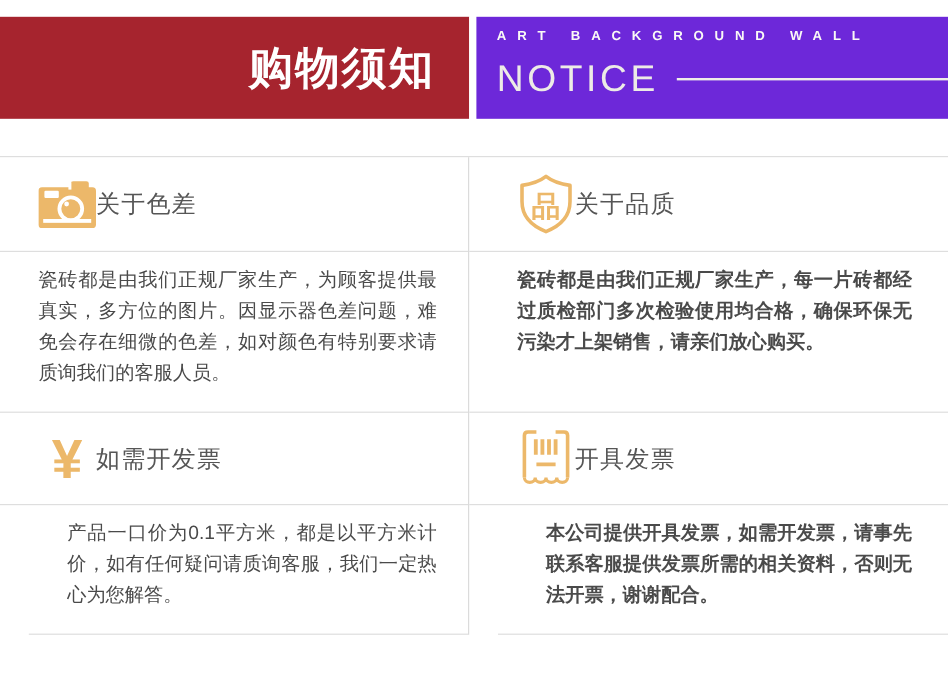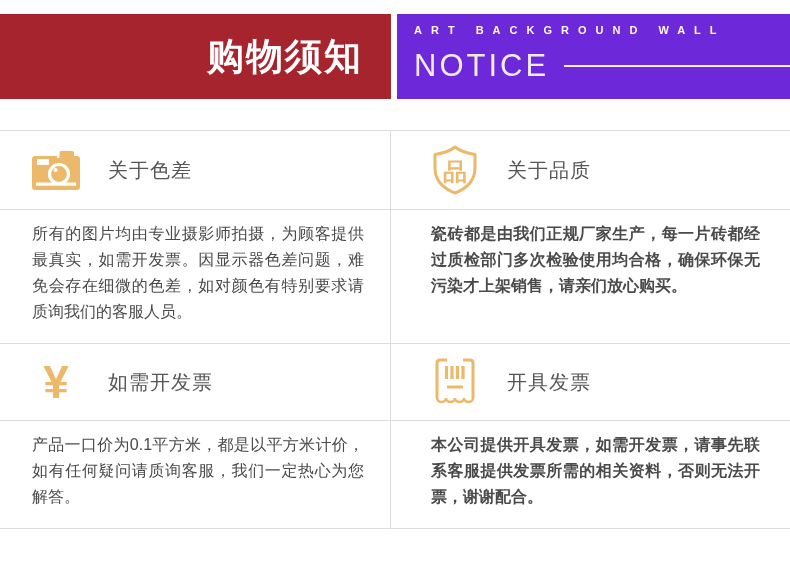--- a/index.html
+++ b/index.html
@@ -27,23 +27,23 @@
   .col { width:390px; display:flex; flex-direction:column; }
   .v-divider { width:1px; background:#dbdbdb; }
   .col-right { flex:1; }
 
   .cell { border-bottom:1px solid #dedede; }
   .title-cell { display:flex; align-items:center; padding-left:32px; }
   .col-right .title-cell, .col-right .body-cell { padding-left:40px; }
   .t1 { height:79px; }
   .b1 { height:134px; }
   .t2 { height:77px; }
-  .b2 { height:108px; }
+  .b2 { height:108px;margin-left:24px; }
 
-  .section-title { font-size:20px; color:#565656; margin-left:28px;
+  .section-title { font-size:20px; color:#565656; margin-left:0;
     letter-spacing:1px; }
   .icon-box { width:48px; height:50px; display:flex; align-items:center;
     justify-content:center; flex-shrink:0; }
   .yen-glyph { font-size:46px; font-weight:bold; color:#ecb86a;
     line-height:1; width:48px; text-align:center; }
 
   .body-cell { padding:11px 26px 0 32px; }
   .col-right .body-cell { padding-right:30px;font-weight:bold; }
   .body-text { font-size:16px; line-height:26px; color:#4a4a4a;
     text-align:justify; }
@@ -78,21 +78,21 @@
           <rect x="5" y="9" width="12" height="6" rx="1" fill="#ffffff"></rect>
           <circle cx="27" cy="24" r="9.5" fill="none" stroke="#ffffff" stroke-width="3.2"></circle>
           <circle cx="23.5" cy="20" r="2" fill="#ffffff"></circle>
           <rect x="4" y="32.5" width="40" height="3.2" fill="#ffffff"></rect>
         </svg>
       </span>
       <span class="section-title">关于色差</span>
     </div>
 
     <div class="cell body-cell b1">
-      <p class="body-text">所有的图片均由专业摄影师拍摄，为顾客提供最真实，如需开发票。因显示器色差问题，难免会存在细微的色差，如对颜色有特别要求请质询我们的客服人员。</p>
+      <p class="body-text">瓷砖都是由我们正规厂家生产，为顾客提供最真实，多方位的图片。因显示器色差问题，难免会存在细微的色差，如对颜色有特别要求请质询我们的客服人员。</p>
     </div>
 
     <div class="cell title-cell t2">
       <span class="icon-box">
         <span class="yen-glyph">¥</span>
       </span>
       <span class="section-title">如需开发票</span>
     </div>
 
     <div class="cell body-cell b2">

